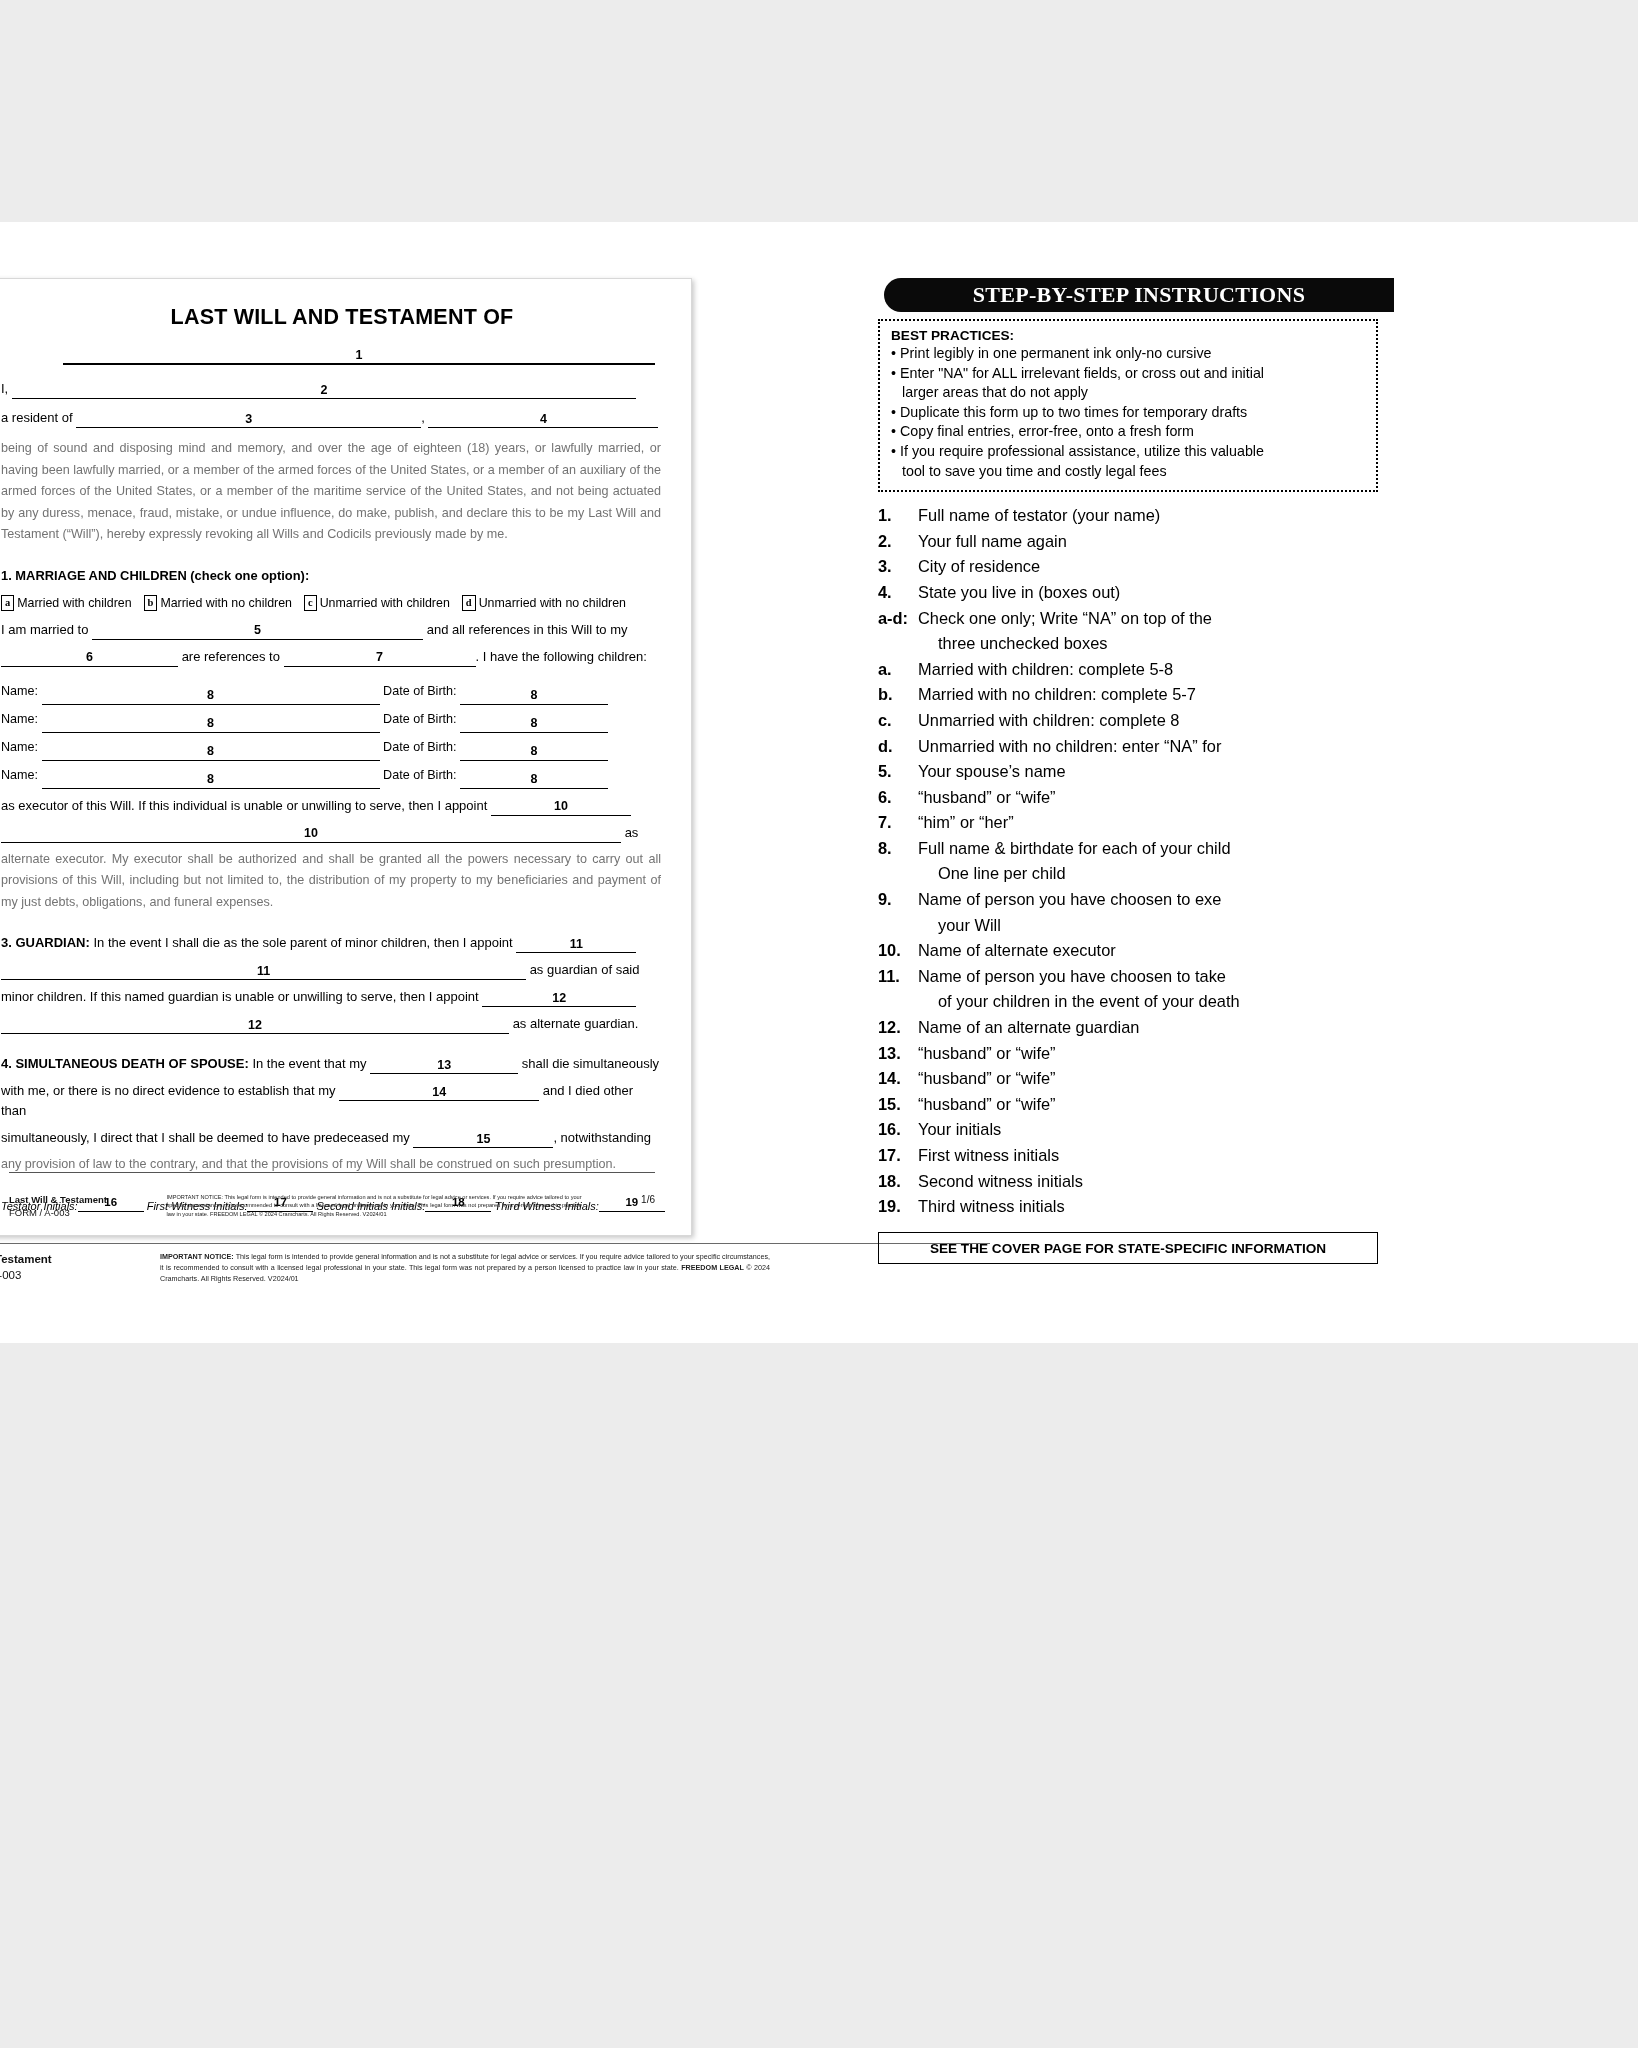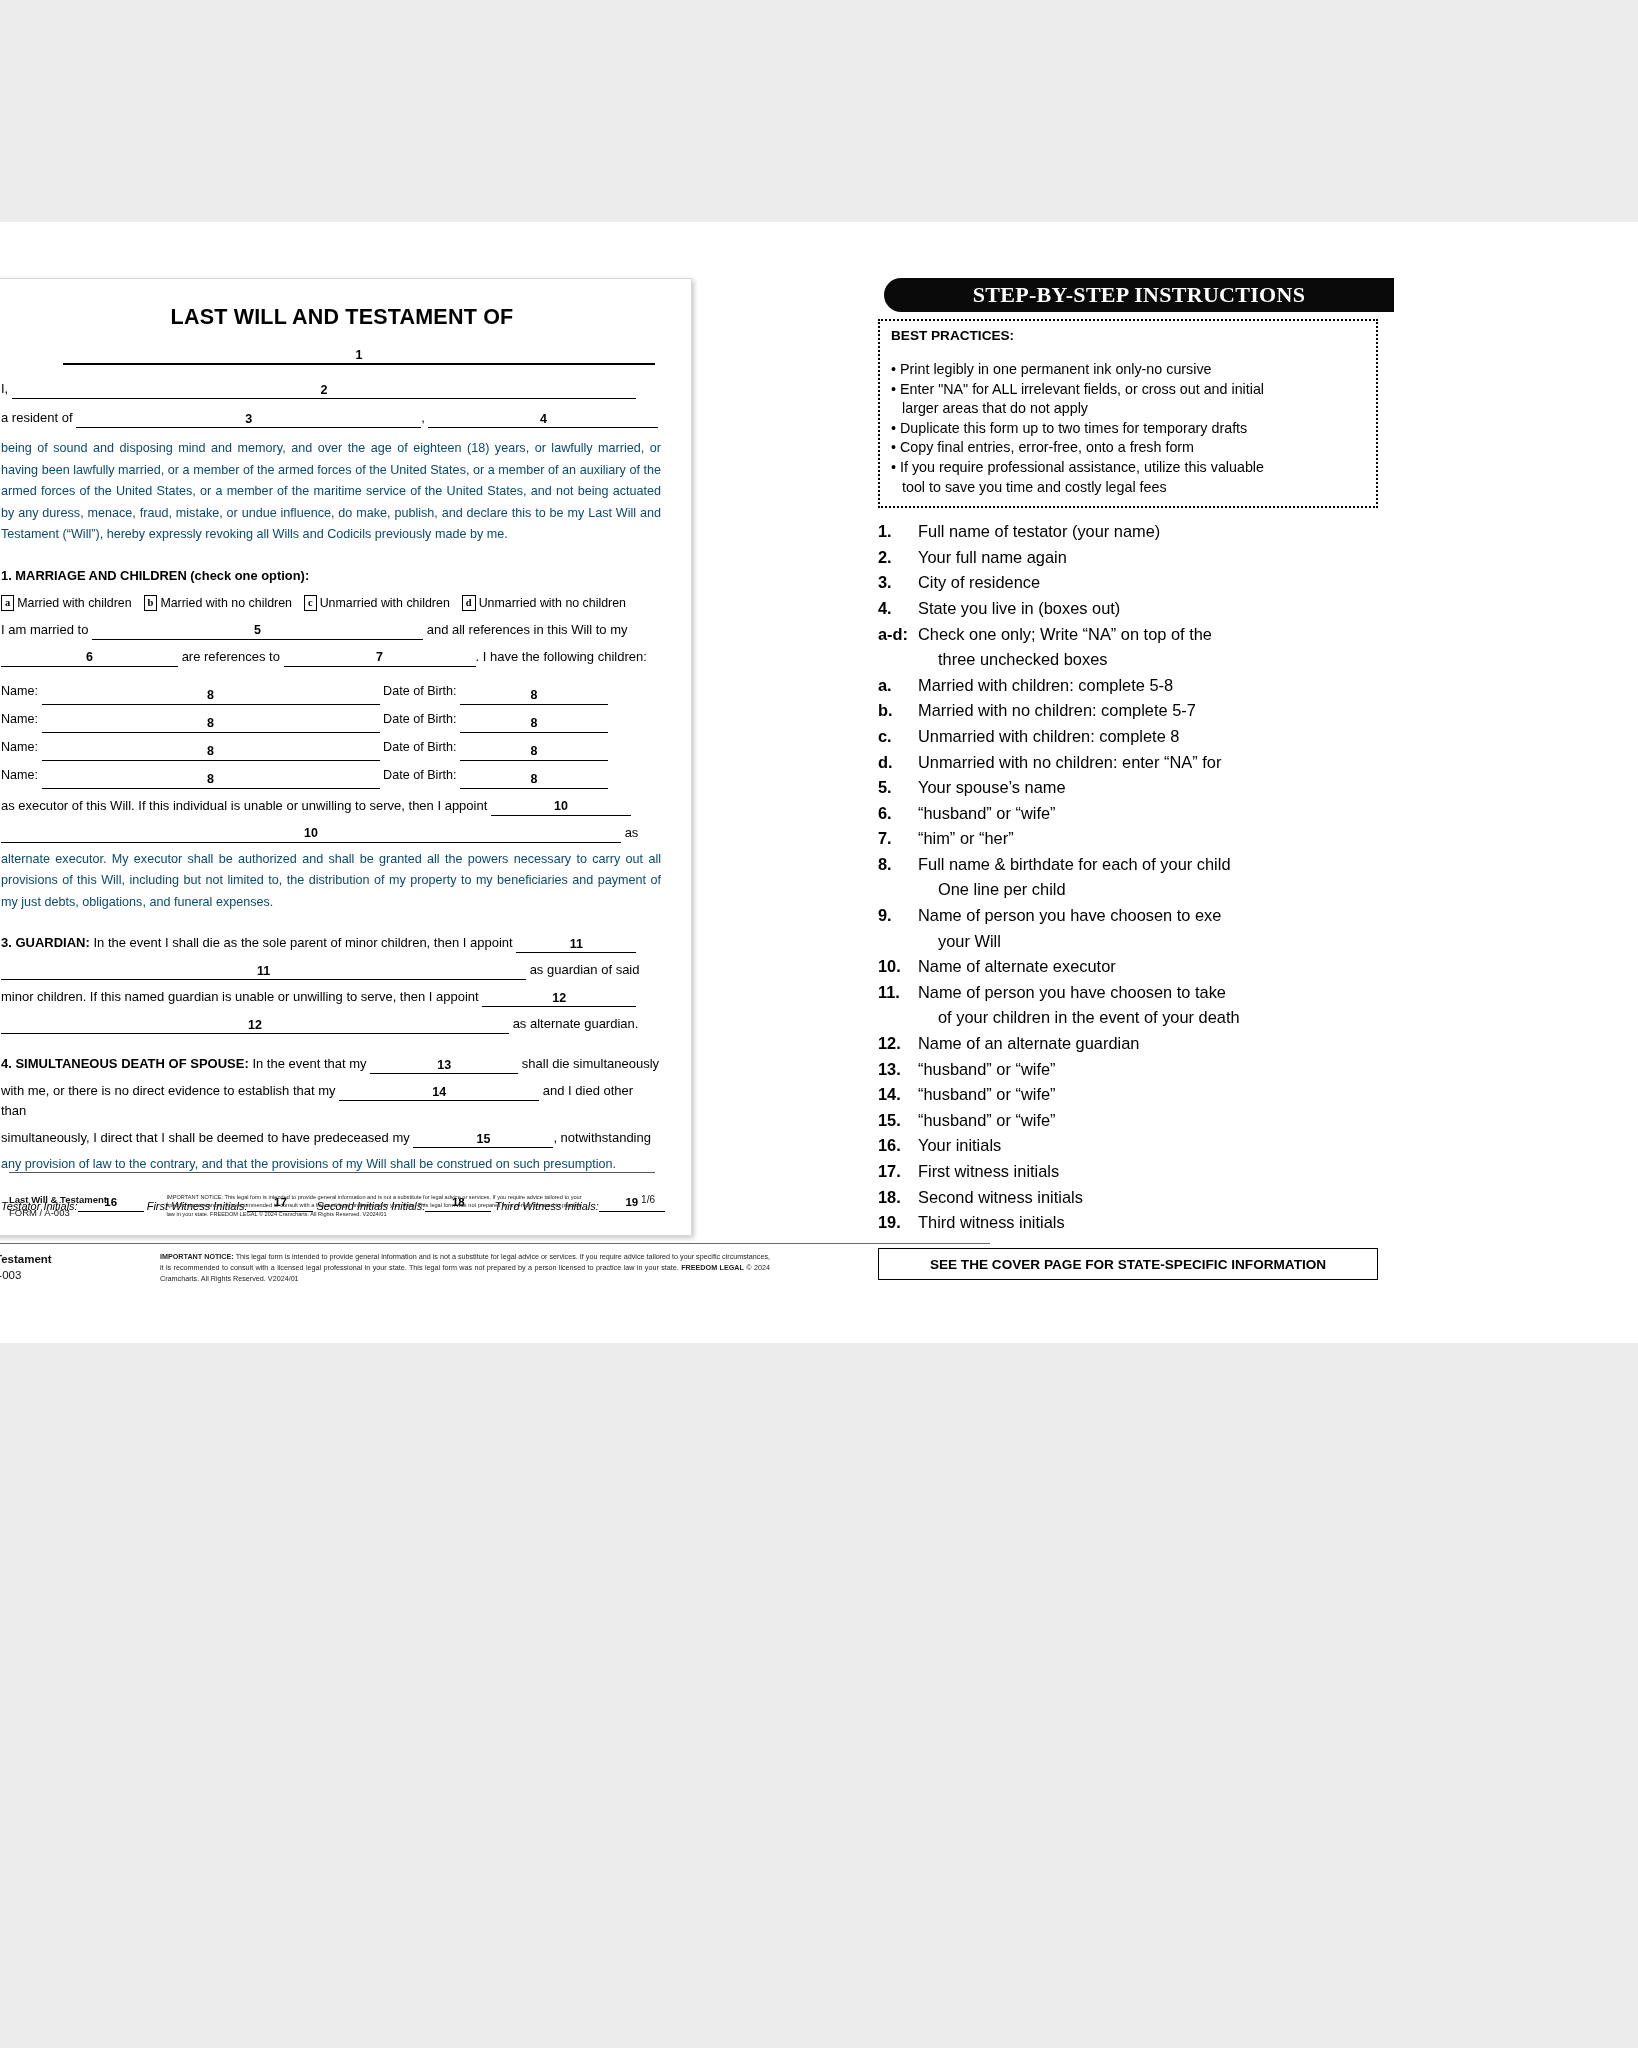--- a/index.html
+++ b/index.html
@@ -38,21 +38,21 @@
   .fld .num{
     position:absolute;left:0;right:0;bottom:2px;text-align:center;
     font-weight:bold;font-size:12.5px;color:#000;line-height:1;
   }
   .fld.thick{border-bottom-width:2.4px;}
   .line-row{font-size:13px;color:#000;line-height:20px;margin:0;}
 
   .title-rule{margin:17px 0 0 0;padding:0 6px 0 62px;}
 
   p.body{
-    font-size:12.6px;line-height:21.5px;color:#0c4a6e;margin:0;
+    font-size:12.6px;line-height:21.5px;color:#737373;margin:0;
     text-align:justify;text-justify:inter-word;
   }
 
   .sec-head{font-weight:bold;font-size:12.9px;color:#000;margin:22px 0 10px 0;}
 
   .cbx{
     display:inline-block;border:1.9px solid #000;
     font-weight:bold;font-size:10.5px;line-height:12px;
     padding:1px 3px;margin-right:3px;vertical-align:middle;
     font-family:"Liberation Serif", serif;
@@ -95,21 +95,21 @@
     background:#0a0a0a;color:#fff;border-radius:22px 0 0 22px;
     height:34px;line-height:34px;
     font-family:"Liberation Serif", serif;
     font-weight:bold;font-size:22px;letter-spacing:.3px;
     text-align:center;width:510px;margin-left:6px;
   }
   .bp-box{
     border:2.2px dotted #000;margin-top:7px;width:500px;
     padding:7px 9px 9px 11px;box-sizing:border-box;
   }
-  .bp-title{font-weight:bold;font-size:13.6px;color:#000;margin-bottom:17px;}
+  .bp-title{font-weight:bold;font-size:13.6px;color:#000;margin-bottom:1px;}
   .bp-li{font-size:14.3px;line-height:19.6px;color:#000;}
   .bp-li .b{margin-right:4px;}
   .bp-cont{font-size:14.3px;line-height:19.6px;color:#000;padding-left:11px;}
 
   .steps{margin-top:11px;width:520px;}
   .step{display:flex;font-size:16.4px;line-height:25.6px;color:#000;}
   .step .k{font-weight:bold;min-width:40px;flex:0 0 auto;}
   .step .k.wide{min-width:40px;}
   .step .v{flex:1 1 auto;}
   .step .v .sub{display:block;padding-left:20px;}

